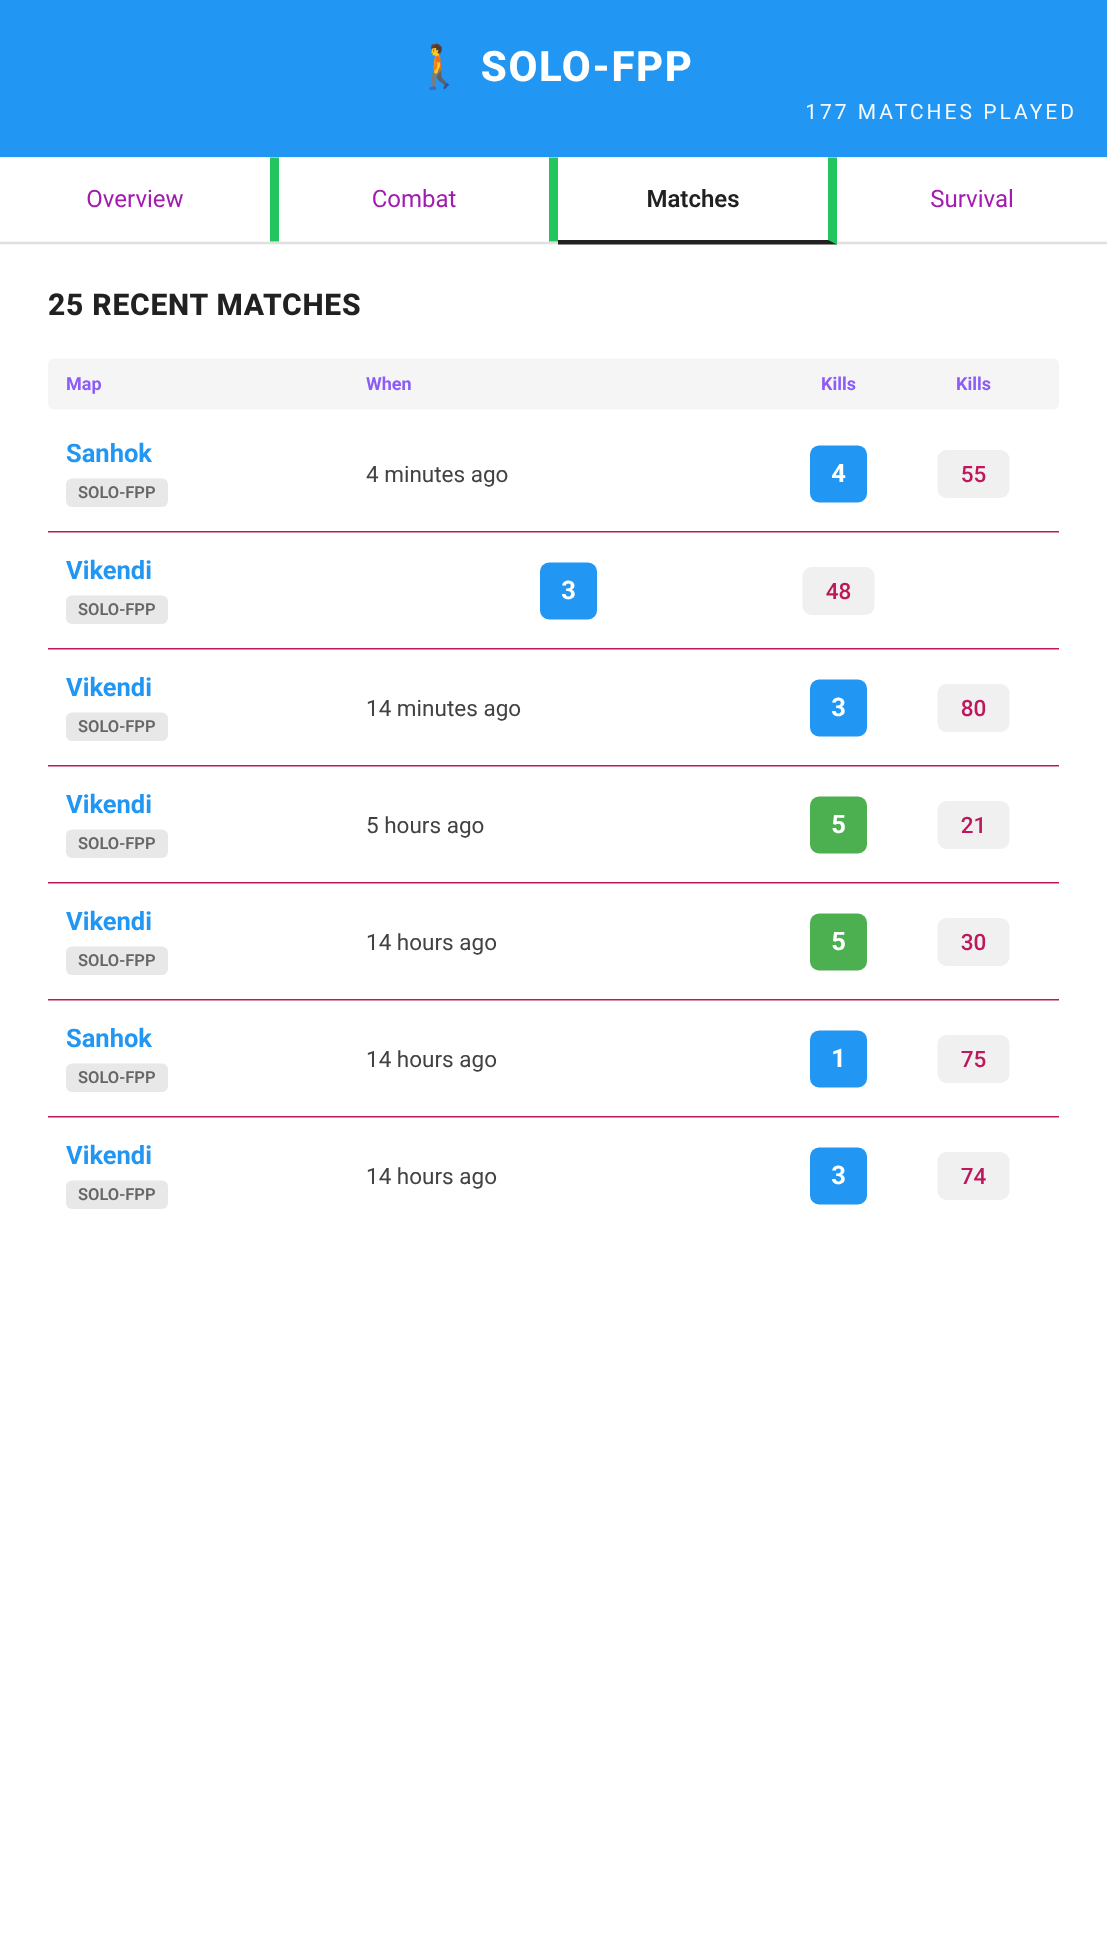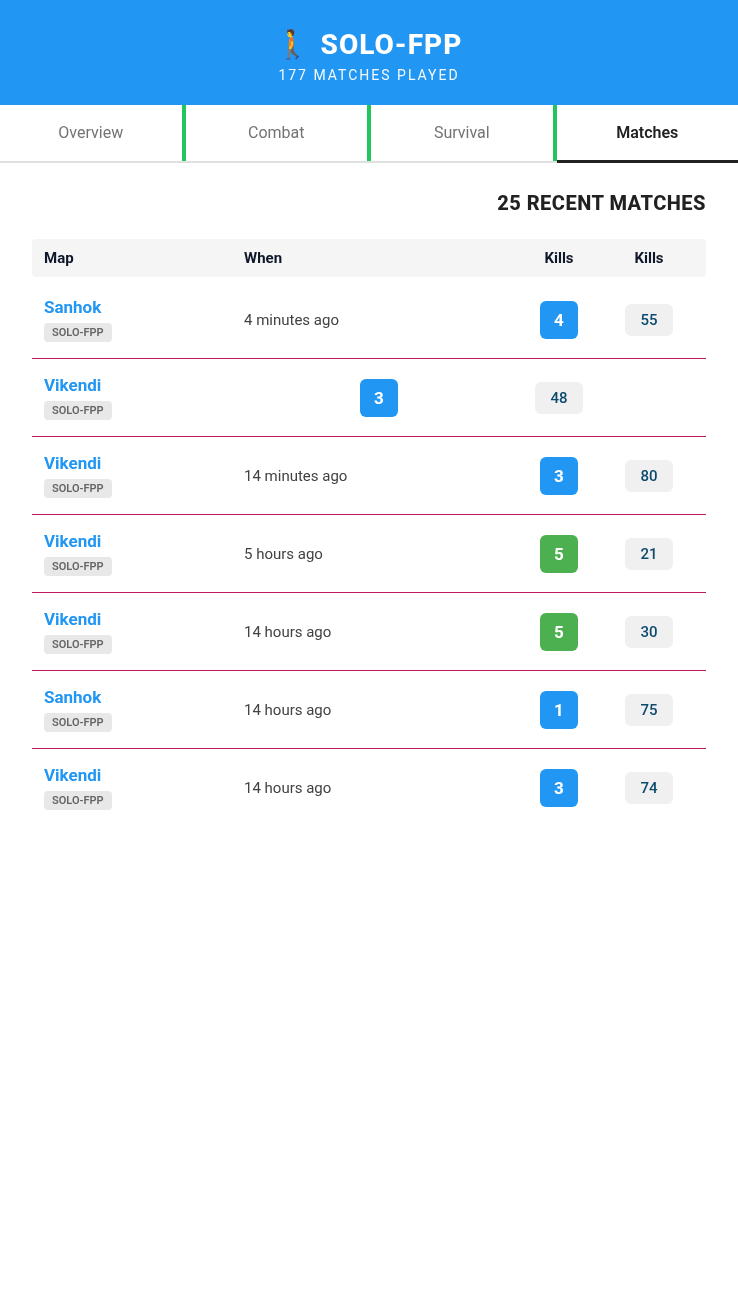--- a/index.html
+++ b/index.html
@@ -34,34 +34,35 @@
     }
     .header-title {
       font-size: 28px;
       font-weight: 800;
       letter-spacing: 1px;
     }
     .header-subtitle {
       font-size: 14px;
       letter-spacing: 2px;
       opacity: 0.95;
+      text-align: right;
     }
     .tabs {
       display: flex;
       border-bottom: 2px solid #e0e0e0;
       background: #fff;
     }
     .tab {
       flex: 1;
       padding: 18px 10px;
       text-align: center;
       font-size: 16px;
-      color: #737373;
+      color: #a21caf;
       cursor: pointer;
-      border-right: 4px solid #22c55e;
+      border-right: 6px solid #22c55e;
       background: #fff;
     }
     .tab:last-child {
       border-right: none;
     }
     .tab.active {
       color: #212121;
       font-weight: 600;
       border-bottom: 3px solid #212121;
       margin-bottom: -2px;
@@ -69,34 +70,33 @@
     .content {
       padding: 28px 32px 20px;
       background: #fff;
     }
     .section-title {
       font-size: 20px;
       font-weight: 800;
       color: #212121;
       margin-bottom: 24px;
       letter-spacing: 0.5px;
-      text-align: right;
     }
     .table-header {
       display: grid;
       grid-template-columns: 200px 1fr 90px 90px;
       padding: 10px 12px;
       background: #f5f5f5;
       border-radius: 4px;
       margin-bottom: 4px;
     }
     .table-header-cell {
-      font-size: 15px;
+      font-size: 12px;
       font-weight: 700;
-      color: #0f172a;
+      color: #8b5cf6;
     }
     .table-header-cell.center {
       text-align: center;
     }
     .match-row {
       display: grid;
       grid-template-columns: 200px 1fr 90px 90px;
       padding: 16px 12px;
       border-bottom: 1px solid #be185d;
       align-items: center;
@@ -154,42 +154,42 @@
     }
     .rank-value {
       width: 48px;
       height: 32px;
       background: #f0f0f0;
       border-radius: 6px;
       display: flex;
       align-items: center;
       justify-content: center;
       font-size: 15px;
-      color: #0c4a6e;
+      color: #be185d;
       font-weight: 500;
     }
   </style>
 </head>
 <body>
 
 <div class="app-container">
 
   <div class="header">
     <div class="header-top">
       <span class="header-icon">🚶</span>
       <span class="header-title">SOLO-FPP</span>
     </div>
     <div class="header-subtitle">177 MATCHES PLAYED</div>
   </div>
 
   <div class="tabs">
     <div class="tab">Overview</div>
     <div class="tab">Combat</div>
+    <div class="tab active">Matches</div>
     <div class="tab">Survival</div>
-    <div class="tab active">Matches</div>
   </div>
 
   <div class="content">
     <div class="section-title">25 RECENT MATCHES</div>
 
     <div class="table-header">
       <div class="table-header-cell">Map</div>
       <div class="table-header-cell">When</div>
       <div class="table-header-cell center">Kills</div>
       <div class="table-header-cell center">Kills</div>

